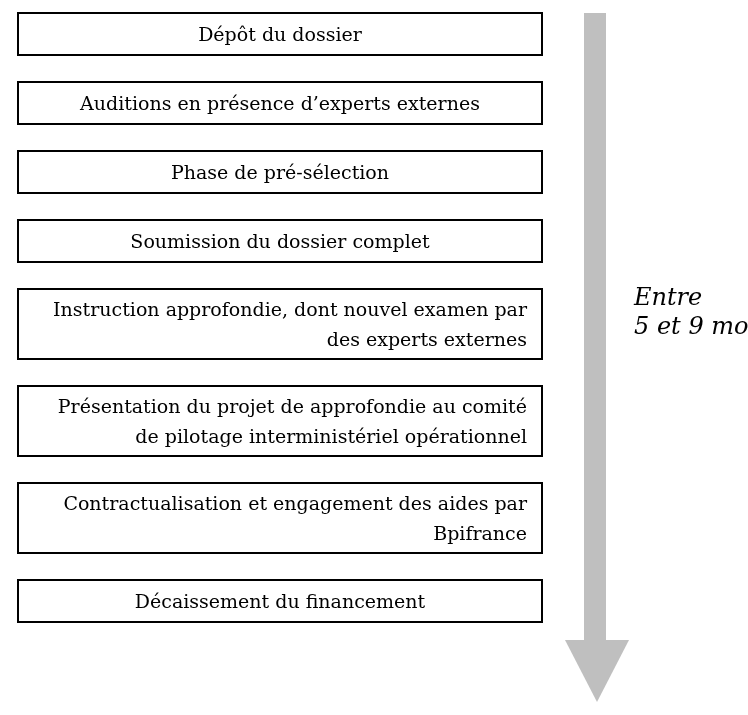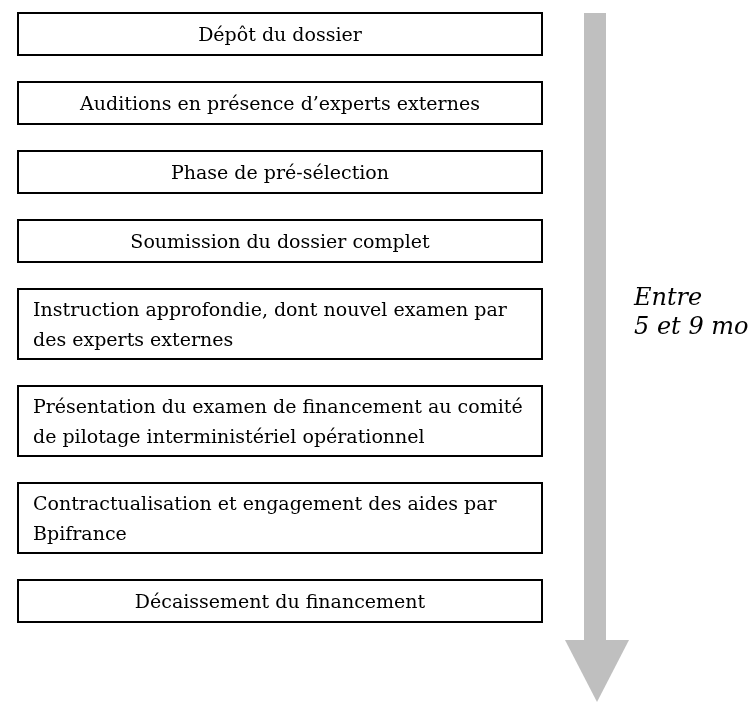--- a/index.html
+++ b/index.html
@@ -24,21 +24,21 @@
   .steps{
     position:absolute;left:17px;top:12px;width:526px;
     display:flex;flex-direction:column;
   }
   .step-box{
     border:2px solid var(--box-border);
     min-height:44px;
     padding:4px 14px;
     margin-bottom:25px;
     display:flex;align-items:center;justify-content:center;
-    text-align:left;
+    text-align:right;
     background:var(--bg);
   }
   .step-box:last-child{margin-bottom:8px;}
   .step-label{
     font-size:19px;
     line-height:30px;
     color:var(--text-color);
   }
 
   
@@ -83,21 +83,21 @@
 
   <div class="step-box">
     <span class="step-label">Soumission du dossier complet</span>
   </div>
 
   <div class="step-box">
     <span class="step-label">Instruction approfondie, dont nouvel examen par des experts externes</span>
   </div>
 
   <div class="step-box">
-    <span class="step-label">Présentation du examen de financement au comité de pilotage interministériel opérationnel</span>
+    <span class="step-label">Présentation du projet de approfondie au comité de pilotage interministériel opérationnel</span>
   </div>
 
 
   <div class="step-box">
     <span class="step-label">Contractualisation et engagement des aides par Bpifrance</span>
   </div>
 
   <div class="step-box">
     <span class="step-label">Décaissement du financement</span>
   </div>

